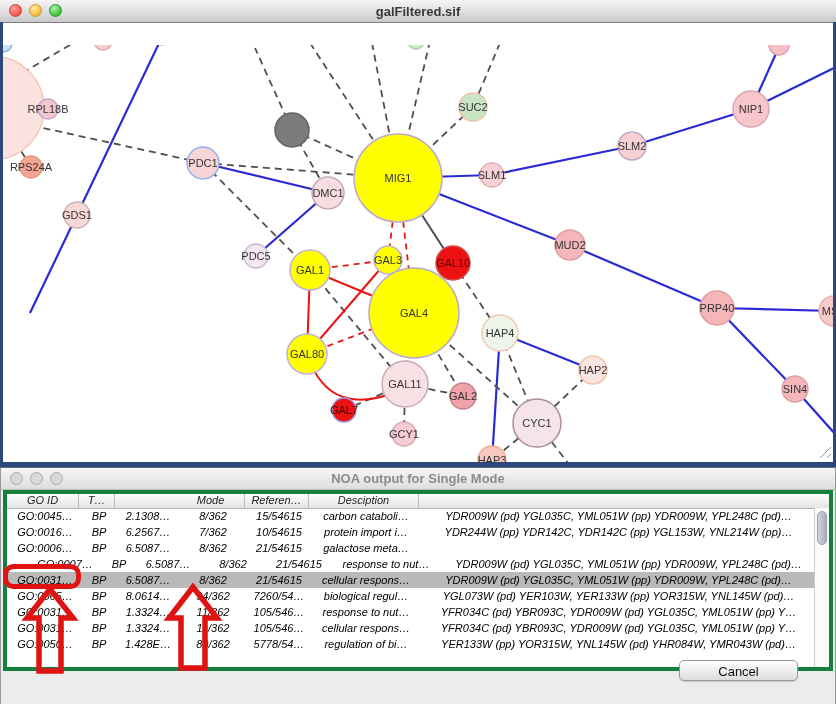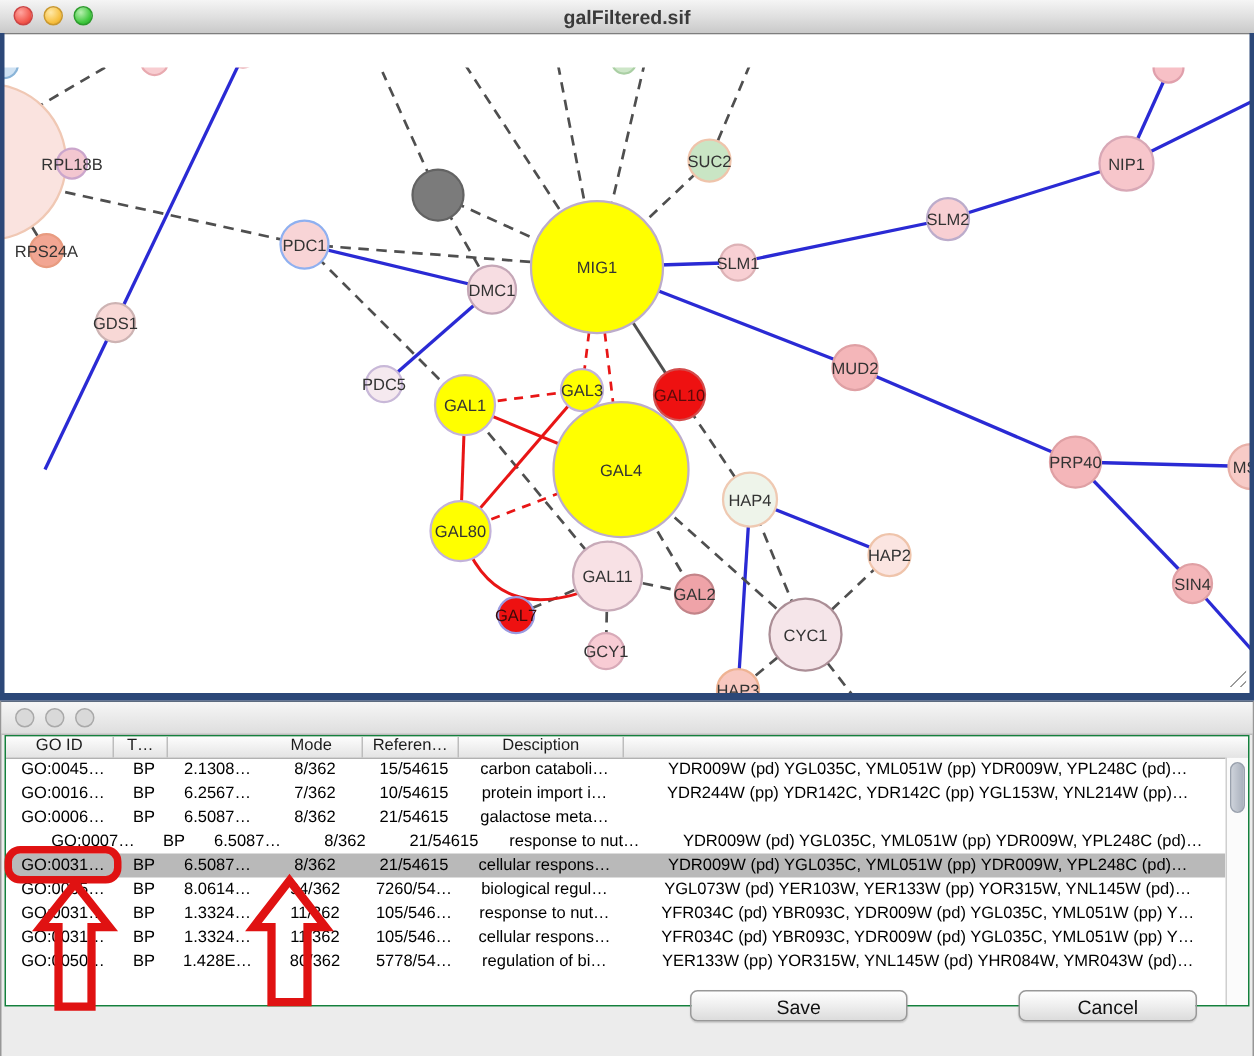--- a/index.html
+++ b/index.html
@@ -24,21 +24,21 @@
      background:repeating-linear-gradient(135deg,transparent 0 3px,#9b9b9b 3px 4px,transparent 4px 5px);
      clip-path:polygon(100% 0,100% 100%,0 100%);}
   
   .noa-window{position:absolute;top:467px;left:0;width:836px;height:237px;background:#ececec;
               border-top:1px solid #5d6b80;box-sizing:border-box;
               border-left:1px solid #979797;border-right:1px solid #979797;}
   .noa-titlebar{position:relative;height:21px;background:linear-gradient(#f6f6f6,#dedede);
                 border-bottom:1px solid #bcbcbc;display:flex;align-items:center;justify-content:center;}
   .noa-title{font-size:13px;font-weight:bold;color:#8b8b8b;}
   .table-wrap{position:absolute;top:22px;left:2px;width:830px;height:181px;background:#ffffff;
-              border:1px solid #15803d;box-sizing:border-box;overflow:hidden;}
+              border:4px solid #15803d;box-sizing:border-box;overflow:hidden;font-style:italic;}
   .table-header{display:flex;height:14px;background:linear-gradient(#fdfdfd,#e4e4e4);
                 border-bottom:1px solid #b2b2b2;font-size:11px;color:#1c1c1c;}
   .th{line-height:13px;text-align:center;border-right:1px solid #bdbdbd;box-sizing:border-box;
       overflow:hidden;white-space:nowrap;flex:none;}
   .th.last{flex:1;}
   .tbody{position:absolute;top:14px;left:0;right:15px;bottom:0;overflow:hidden;}
   .trow{display:flex;height:16px;line-height:16px;font-size:11px;color:#000;white-space:nowrap;text-align:center;}
   .trow.selected{background:#b9b9b9;}
   .td{flex:none;padding-left:4px;box-sizing:border-box;overflow:hidden;}
   .td.last{flex:1;}
@@ -192,20 +192,21 @@
     <div class="navy-bottom"></div>
   </div>
 
   <div class="noa-window">
     <div class="noa-titlebar">
       <div class="traffic">
         <span class="light hollow"></span>
         <span class="light hollow"></span>
         <span class="light hollow"></span>
       </div>
+      <span class="noa-title">NOA output for Single Mode</span>
     </div>
 
     <div class="table-wrap">
       <div class="table-header" id="thead">
           <span class="th" style="width: 72px;">GO ID</span>
           <span class="th" style="width: 36px;">T…</span>
           <span class="th" style="width: 62px; margin-top: 32px;">P-value</span>
           <span class="th" style="width: 68px;">Mode</span>
           <span class="th" style="width: 64px;">Referen…</span>
           <span class="th" style="width: 110px;">Desciption</span>
@@ -290,21 +291,20 @@
             <span class="td" style="width: 64px;">5778/54…</span>
             <span class="td" style="width: 110px;">regulation of bi…</span>
             <span class="td last">YER133W (pp) YOR315W, YNL145W (pd) YHR084W, YMR043W (pd)…</span>
           </div>
         </div>
       <div class="vscroll">
         <div class="vthumb"></div>
       </div>
     </div>
 
-    <button class="btn save">Save</button>
     <button class="btn cancel">Cancel</button>
   </div>
 
   <svg id="anno-svg" class="anno-svg" width="836" height="704">
       <rect x="5.5" y="566.5" width="73" height="20" rx="8" fill="none" stroke="#e01212" stroke-width="5"></rect>
       <path d="M50,589 L27,618 L39,618 L39,671 L61,671 L61,618 L73,618 Z" fill="none" stroke="#e01212" stroke-width="5.5" stroke-linejoin="miter"></path>
       <path d="M193,587 L169,618 L181,618 L181,668 L205,668 L205,618 L217,618 Z" fill="none" stroke="#e01212" stroke-width="5.5" stroke-linejoin="miter"></path>
     </svg>
 </div>
 

